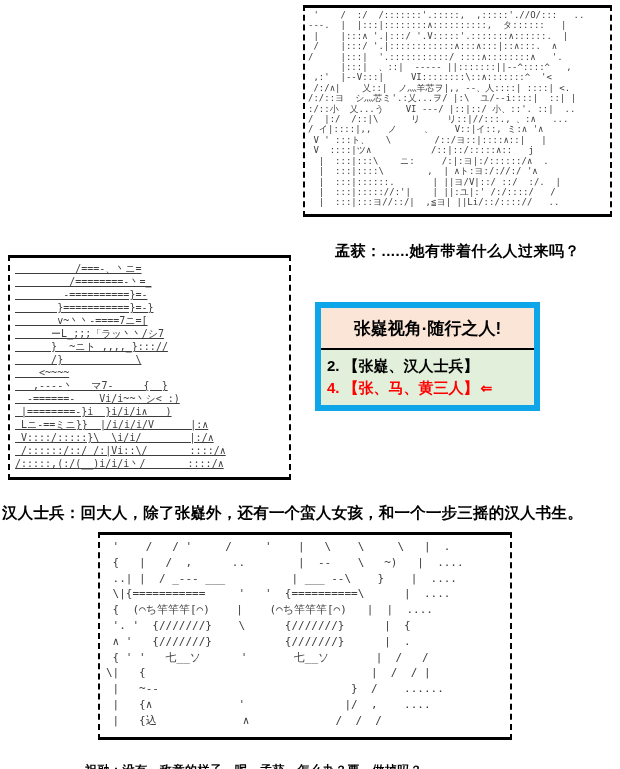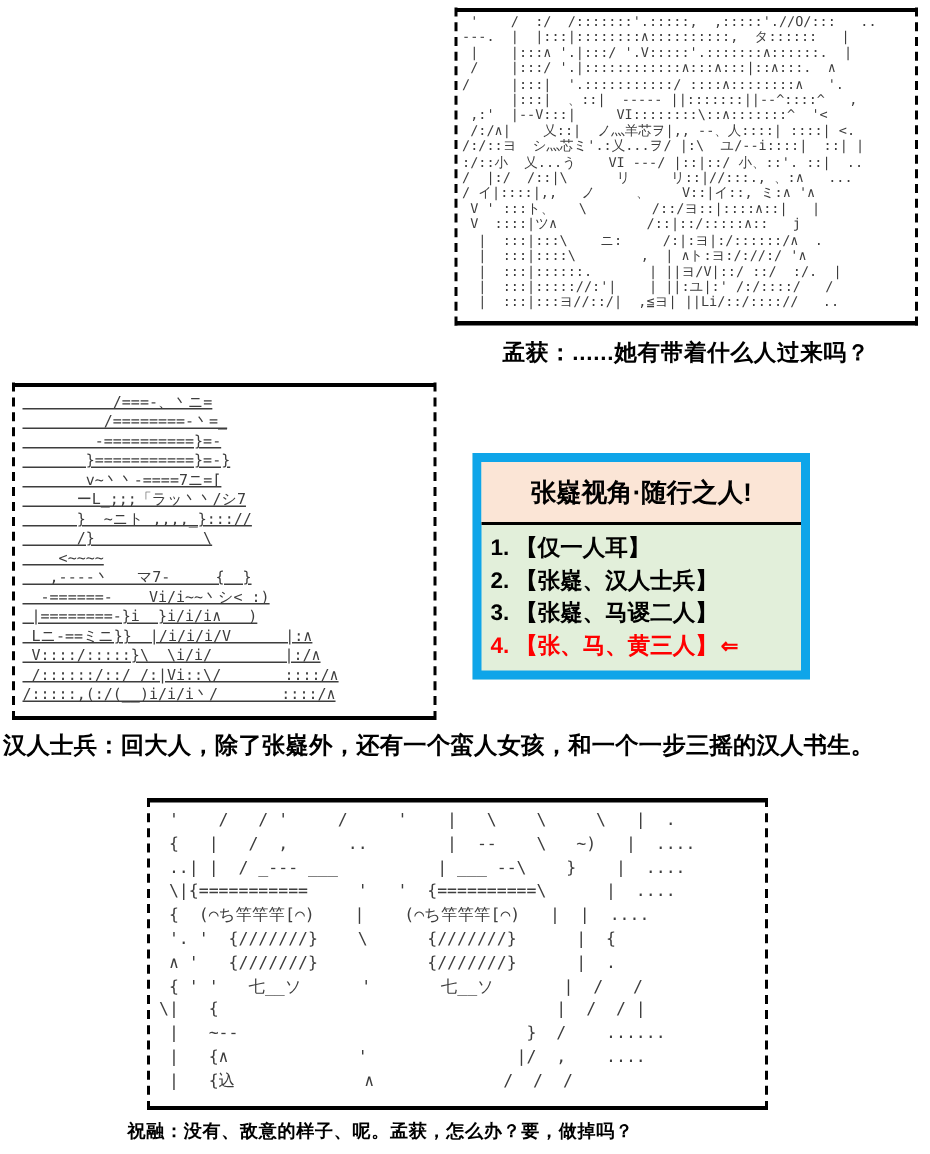--- a/index.html
+++ b/index.html
@@ -30,20 +30,21 @@
   #panel-left pre   { font-size:10px; line-height:13px;   padding:4px 5px;text-decoration:underline; }
   #panel-bottom { left:98px;  top:532px; width:414px; height:208px; }
   #panel-bottom pre { font-size:11px; line-height:15.8px; padding:4px 6px; }
 
   .caption {
     position:absolute;
     font-weight:bold;
     color:#000;
     white-space:nowrap;
     letter-spacing:0.5px;
+    margin-top:16px;
   }
   #caption-menghuo { left:303px; top:226px; width:309px; text-align:center; font-size:15px; }
   #caption-soldier { left:2px;   top:487px; font-size:15.5px; letter-spacing:0.2px; }
   #caption-zhurong { left:85px;  top:746px; font-size:12px; }
 
   #choice-box {
     position:absolute;
     left:315px; top:302px; width:225px;
     border:6px solid #0ea5e9;
     background:#e2efda;
@@ -113,27 +114,21 @@
  Lニ-==ミニ}}  |/i/i/i/V      |:∧
  V::::/:::::}\  \i/i/        |:/∧
  /::::::/::/ /:|Vi::\/       ::::/∧
 /:::::,(:/(__)i/i/i丶/       ::::/∧</pre>
 </div>
 
 <div id="choice-box">
   <div id="choice-title">张嶷视角·随行之人!</div>
   <div id="choice-options">
     <div class="choice-option">
-      <span class="num">1.</span><span class="lbl">【仅一人耳】</span>
-    </div>
-    <div class="choice-option">
       <span class="num">2.</span><span class="lbl">【张嶷、汉人士兵】</span>
-    </div>
-    <div class="choice-option">
-      <span class="num">3.</span><span class="lbl">【张嶷、马谡二人】</span>
     </div>
     <div class="choice-option selected">
       <span class="num">4.</span><span class="lbl">【张、马、黄三人】</span><span class="arrow">⇐</span>
     </div>
   </div>
 </div>
 
 <div id="caption-soldier" class="caption">汉人士兵：回大人，除了张嶷外，还有一个蛮人女孩，和一个一步三摇的汉人书生。</div>
 
 <div id="panel-bottom" class="aa-panel">

